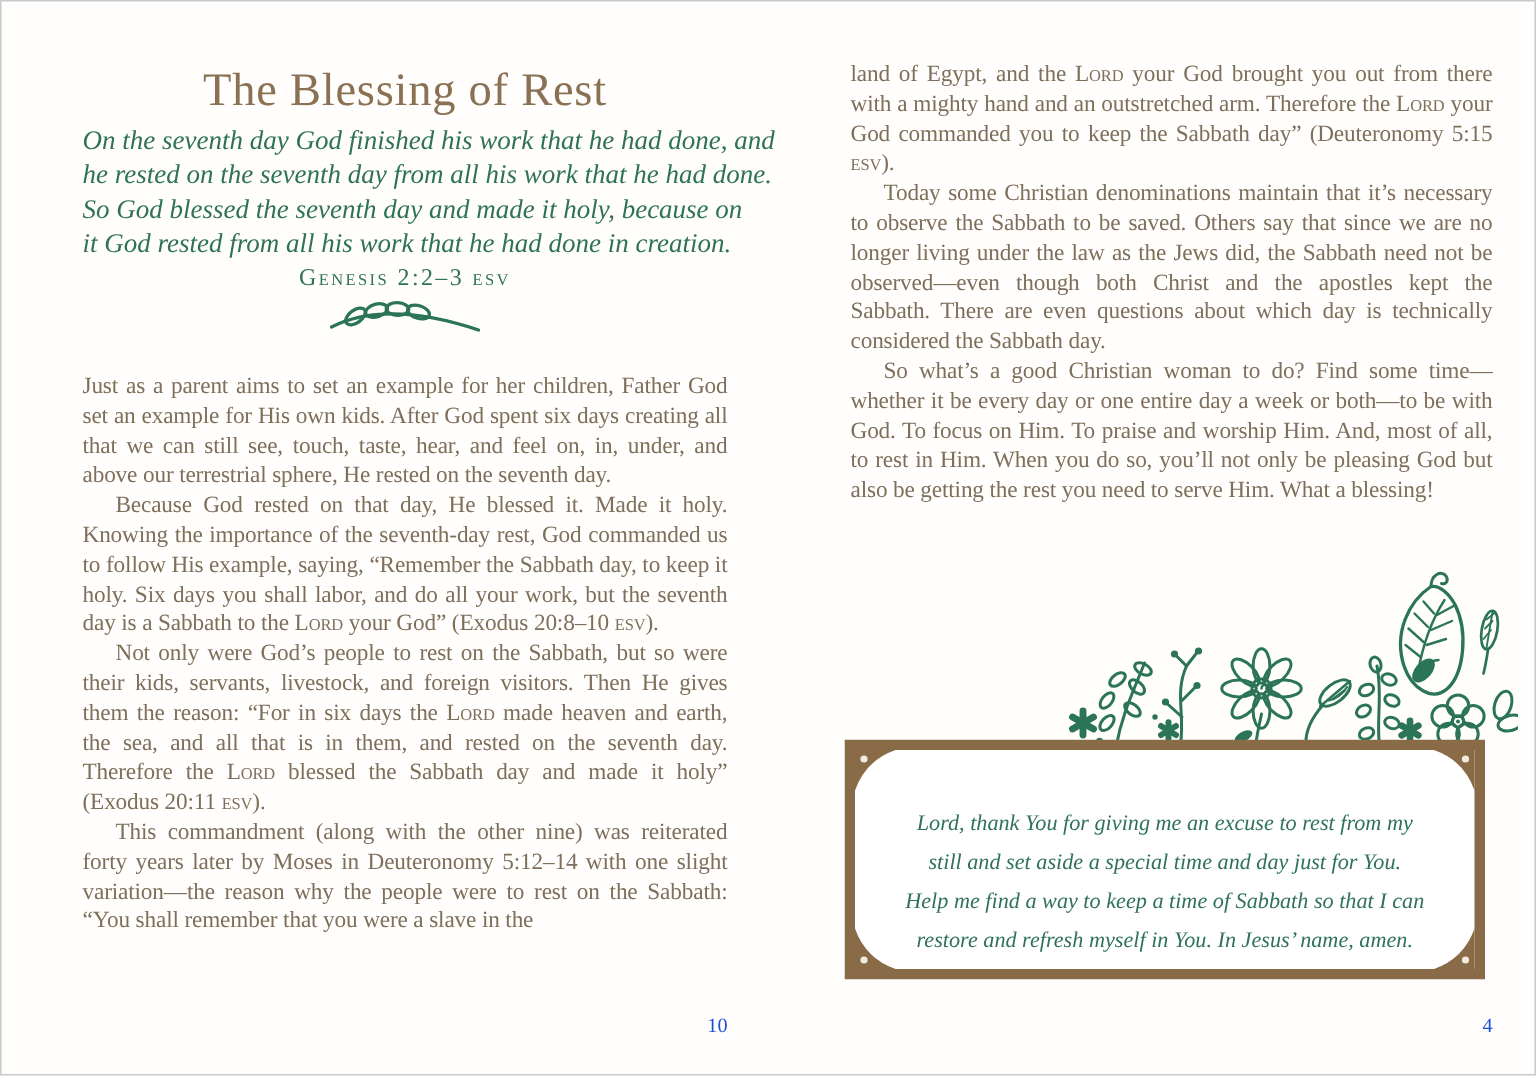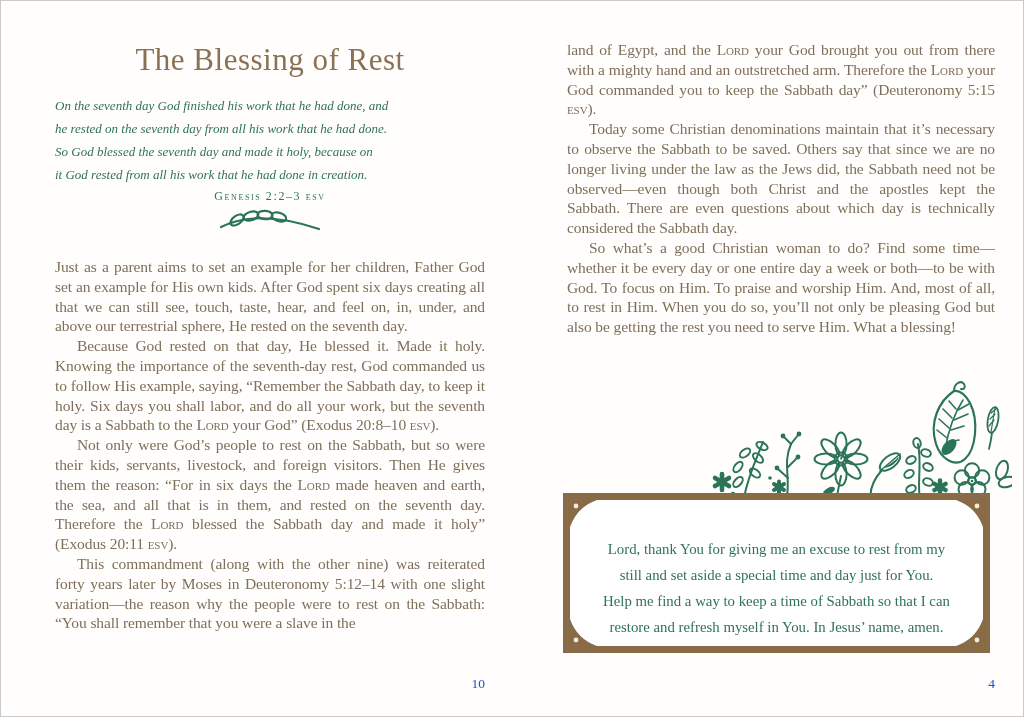--- a/index.html
+++ b/index.html
@@ -5,40 +5,40 @@
   html,body{margin:0;padding:0}
   body{width:1024px;height:717px;position:relative;background:#ffffff;
        font-family:"Liberation Serif", serif;}
   .canvas{position:absolute;left:0;top:0;width:1024px;height:717px;
           background:#fffefc;box-shadow:inset 0 0 0 1px #c9c9c9;overflow:hidden}
   .page{position:absolute}
   .page-left{left:55px;top:42px;width:430px}
   .page-right{left:567px;top:40px;width:428px}
   .title{margin:0;font-size:31px;font-weight:normal;text-align:center;
          color:#8a7154;letter-spacing:.5px}
-  .scripture{margin-top:16px;text-align:left;font-style:italic;color:#2f7257;
-             font-size:13px;line-height:23px}
+  .scripture{margin-top:4px;text-align:right;font-style:italic;color:#2f7257;
+             font-size:18px;line-height:23px}
   .scripture .line{white-space:nowrap}
   .reference{margin-top:3px;text-align:center;color:#2f7257;
-             font-variant:small-caps;font-size:12px;letter-spacing:1.6px}
+             font-variant:small-caps;font-size:16px;letter-spacing:1.6px}
   .flourish-wrap{text-align:center;margin-top:1px;height:30px}
   .bodytext{margin-top:22px;color:#7e6f5b;font-size:15.5px;line-height:19.8px;
             text-align:justify;letter-spacing:-0.1px}
   .page-right .bodytext{margin-top:0}
   .bodytext p{margin:0}
   .bodytext p.indent{text-indent:22px}
   .sc{font-variant:small-caps}
   .i{}
   .pagenum{position:absolute;top:676px;text-align:right;color:#1d4ed8;font-size:13.5px}
   .pagenum.left{left:55px;width:430px}
   .pagenum.right{left:567px;width:428px}
   .floral{position:absolute;left:700px;top:370px;width:312px;height:130px}
   .prayer-frame{position:absolute;left:563px;top:493px;width:427px;height:160px}
   .prayer{position:absolute;left:581px;top:536px;width:391px;text-align:center;
-          color:#2f7257;font-size:14.8px;line-height:26px}
+          font-style:italic;color:#2f7257;font-size:14.8px;line-height:26px}
   .prayer .line{white-space:nowrap}
 </style>
 </head>
 <body>
 
 <div class="canvas">
 
   <div class="page page-left">
     <h1 class="title">The Blessing of Rest</h1>
 

